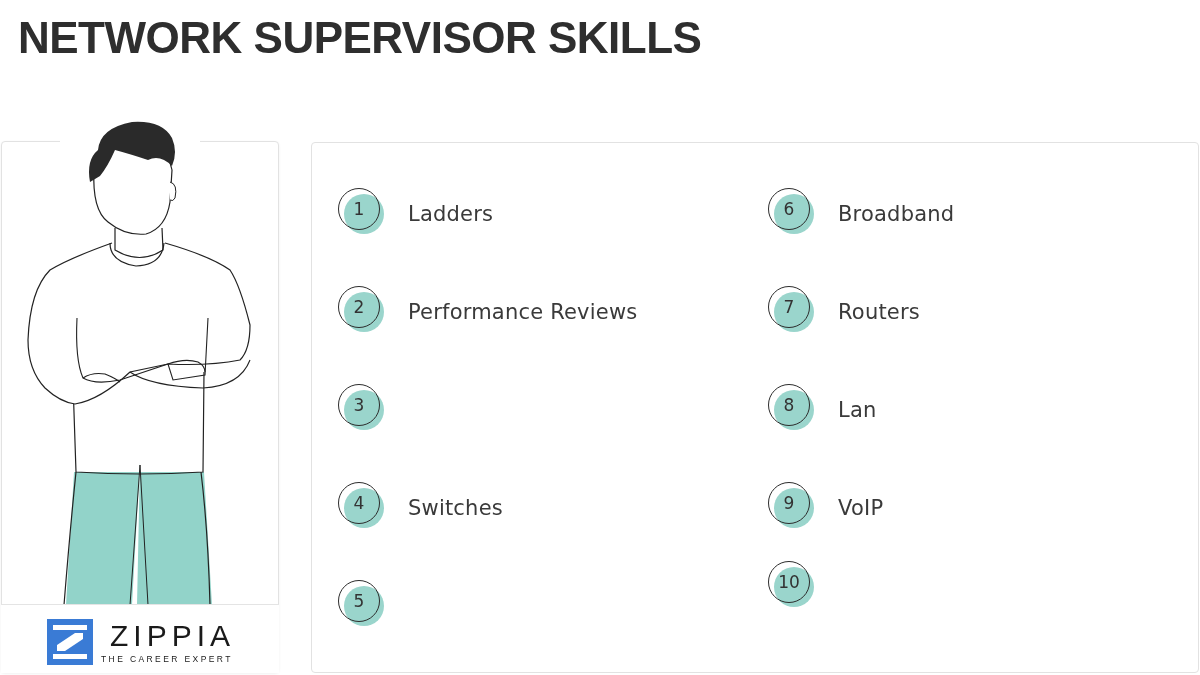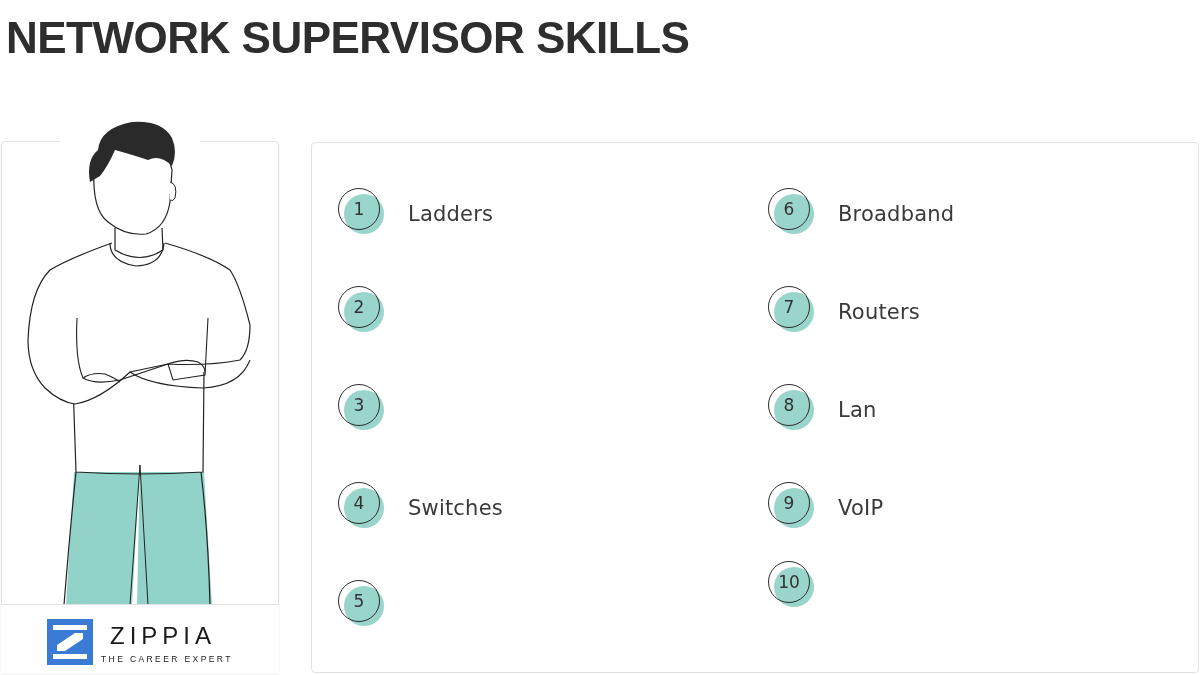--- a/index.html
+++ b/index.html
@@ -1,41 +1,41 @@
 <!DOCTYPE html>
 <html><head>
   <meta charset="utf-8">
   <style>
     * { box-sizing: border-box; margin: 0; padding: 0; }
     html, body { width: 1200px; height: 675px; background: #ffffff; overflow: hidden; }
     body { position: relative; font-family: "DejaVu Sans", sans-serif; color: #333; }
 
     .page-title {
-      position: absolute; left: 6px; top: 12px;
+      position: absolute; left: 18px; top: 12px;
       font-family: "Liberation Sans", sans-serif;
       font-weight: bold; font-size: 44px; letter-spacing: -0.5px;
       color: #2e2e2e; line-height: 52px;
     }
 
     .left-card {
       position: absolute; left: 1px; top: 141px; width: 278px; height: 532px;
       border: 1px solid #e2e2e2; border-radius: 4px; background: #fff;
       box-shadow: 0 1px 3px rgba(0,0,0,0.06);
     }
     .figure {
       position: absolute; left: 0; top: 110px; width: 290px; height: 500px;
     }
     .logo-bar {
       position: absolute; left: 1px; top: 604px; width: 278px; height: 69px;
       border-top: 1px solid #e4e4e4; background: #fff;
     }
     .logo-mark { position: absolute; left: 46px; top: 14px; width: 46px; height: 46px; }
     .logo-word {
       position: absolute; left: 109px; top: 16px;
-      font-family: "Liberation Sans", sans-serif; font-size: 24px;
+      font-family: "Liberation Sans", sans-serif; font-size: 30px;
       letter-spacing: 5px; color: #1a1a1a; line-height: 30px;
     }
     .logo-tag {
       position: absolute; left: 100px; top: 49px;
       font-family: "Liberation Sans", sans-serif; font-size: 8.5px;
       letter-spacing: 2.4px; color: #1a1a1a;
     }
 
     .skills-card {
       position: absolute; left: 311px; top: 142px; width: 888px; height: 531px;
@@ -119,20 +119,21 @@
       <div class="num">1</div>
     </div>
   <div class="label">Ladders</div>
 </div>
 <div class="skill" style="left:338px; top:285px;">
   <div class="badge">
       <div class="blob"></div>
       <div class="ring"></div>
       <div class="num">2</div>
     </div>
+  <div class="label">Performance Reviews</div>
 </div>
 <div class="skill" style="left:338px; top:383px;">
   <div class="badge">
       <div class="blob"></div>
       <div class="ring"></div>
       <div class="num">3</div>
     </div>
 </div>
 <div class="skill" style="left:338px; top:481px;">
   <div class="badge">

